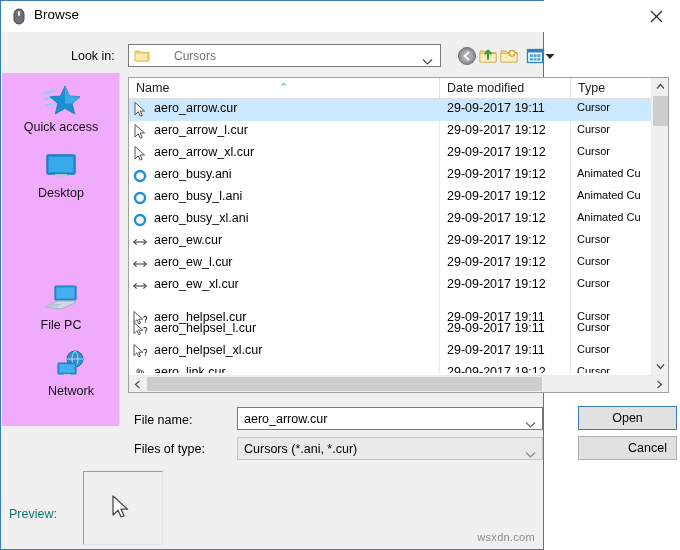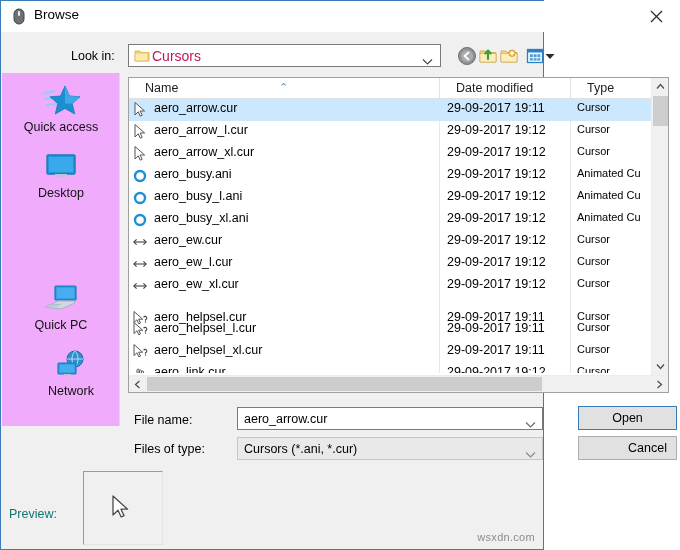--- a/index.html
+++ b/index.html
@@ -53,22 +53,22 @@
     background: #ffffff;
     border: 1px solid #7a7a7a;
     display: flex; align-items: center;
     cursor: pointer;
   }
   #lookin-folder-icon {
     margin-left: 5px; width: 16px; height: 14px;
     flex: none;
   }
   #lookin-value {
-    margin-left: 2px;
-    font-size: 14px; color: #be185d;
+    margin-left: 24px;
+    font-size: 12px; color: #737373;
     white-space: nowrap;
   }
   #lookin-chevron {
     position: absolute; right: 7px; top: 7px;
   }
 
   .toolbtn {
     position: absolute; top: 45px;
     width: 20px; height: 20px;
     cursor: pointer;
@@ -107,21 +107,21 @@
   }
   #header-row {
     position: absolute; left: 0; top: 0;
     width: 539px; height: 21px;
     background: #ffffff;
     border-bottom: 1px solid #e0e0e0;
   }
   .colhead {
     position: absolute; top: 0; height: 20px;
     font-size: 12.5px; color: #222;
-    padding-left: 16px;
+    padding-left: 7px;
     line-height: 20px;
     border-right: 1px solid #e2e2e2;
     white-space: nowrap;
     cursor: pointer;
   }
   #sort-indicator {
     position: absolute; left: 150px; top: -1px;
     color: #5a8ec0; font-size: 11px;
   }
   #rows-viewport {
@@ -386,21 +386,21 @@
 
     <div class="place" style="top:204px;">
       <div class="place-icon">
         <svg width="38" height="32" viewBox="0 0 38 32">
           <rect x="13" y="4" width="21" height="14" rx="1" fill="#2196dd" stroke="#1b7ab5" stroke-width="1.2"></rect>
           <rect x="14.5" y="5.5" width="18" height="11" fill="#46aeef"></rect>
           <polygon points="3,25 16,19 33,19 33,21 19,27" fill="#cfd9e0" stroke="#9fb0bd" stroke-width="0.9"></polygon>
           <path d="M6.5 24 h10 M9 22.4 h10" stroke="#9fb0bd" stroke-width="0.7"></path>
         </svg>
       </div>
-      <div class="place-label">Quick PC</div>
+      <div class="place-label">File PC</div>
     </div>
 
     <div class="place" style="top:270px;padding-left:20px;">
       <div class="place-icon">
         <svg width="38" height="32" viewBox="0 0 38 32">
           <circle cx="23" cy="11" r="8" fill="#2f8fd0" stroke="#1f6fa8" stroke-width="1"></circle>
           <path d="M15 11 h16 M23 3 c4 4 4 12 0 16 M23 3 c-4 4 -4 12 0 16" fill="none" stroke="#bfe4f8" stroke-width="0.9"></path>
           <rect x="6" y="15" width="18" height="11" rx="1" fill="#2196dd" stroke="#1b7ab5" stroke-width="1.1"></rect>
           <rect x="7.4" y="16.4" width="15.2" height="8.2" fill="#46aeef"></rect>
           <rect x="12" y="26" width="7" height="2" fill="#b9c6cf"></rect>

